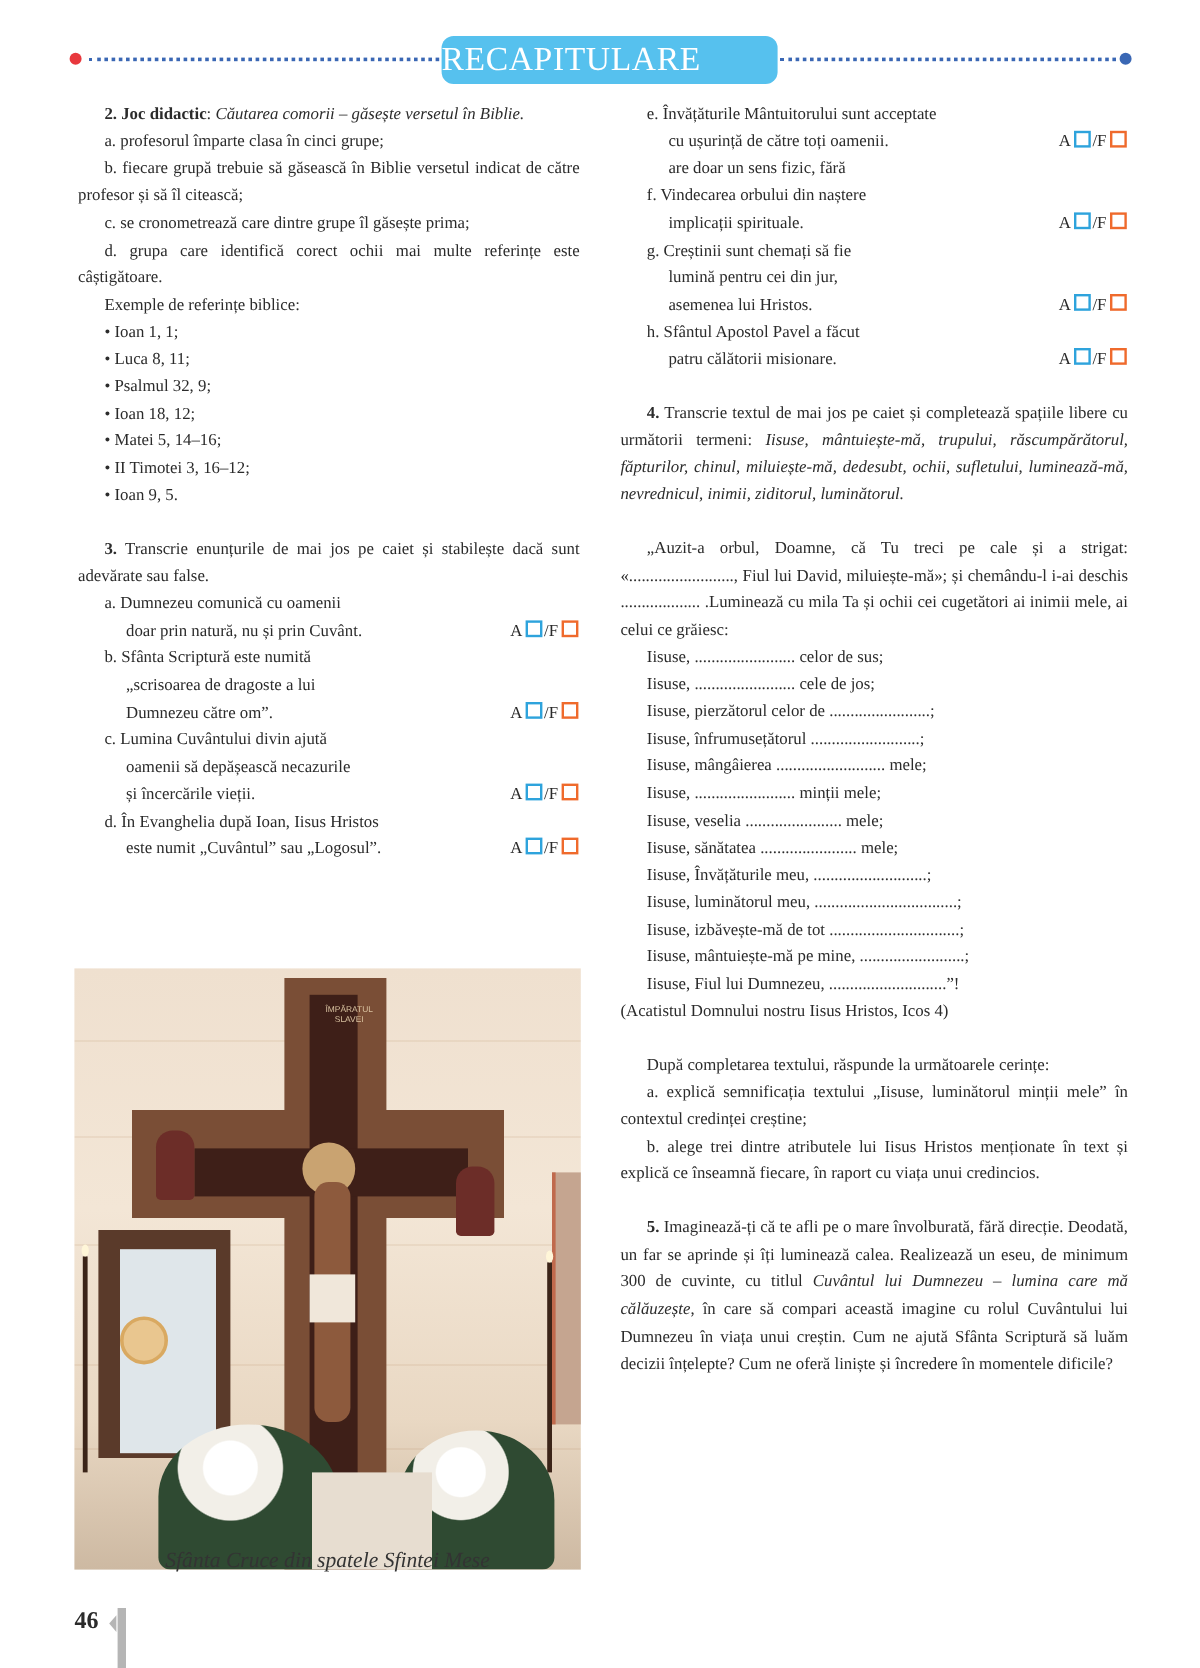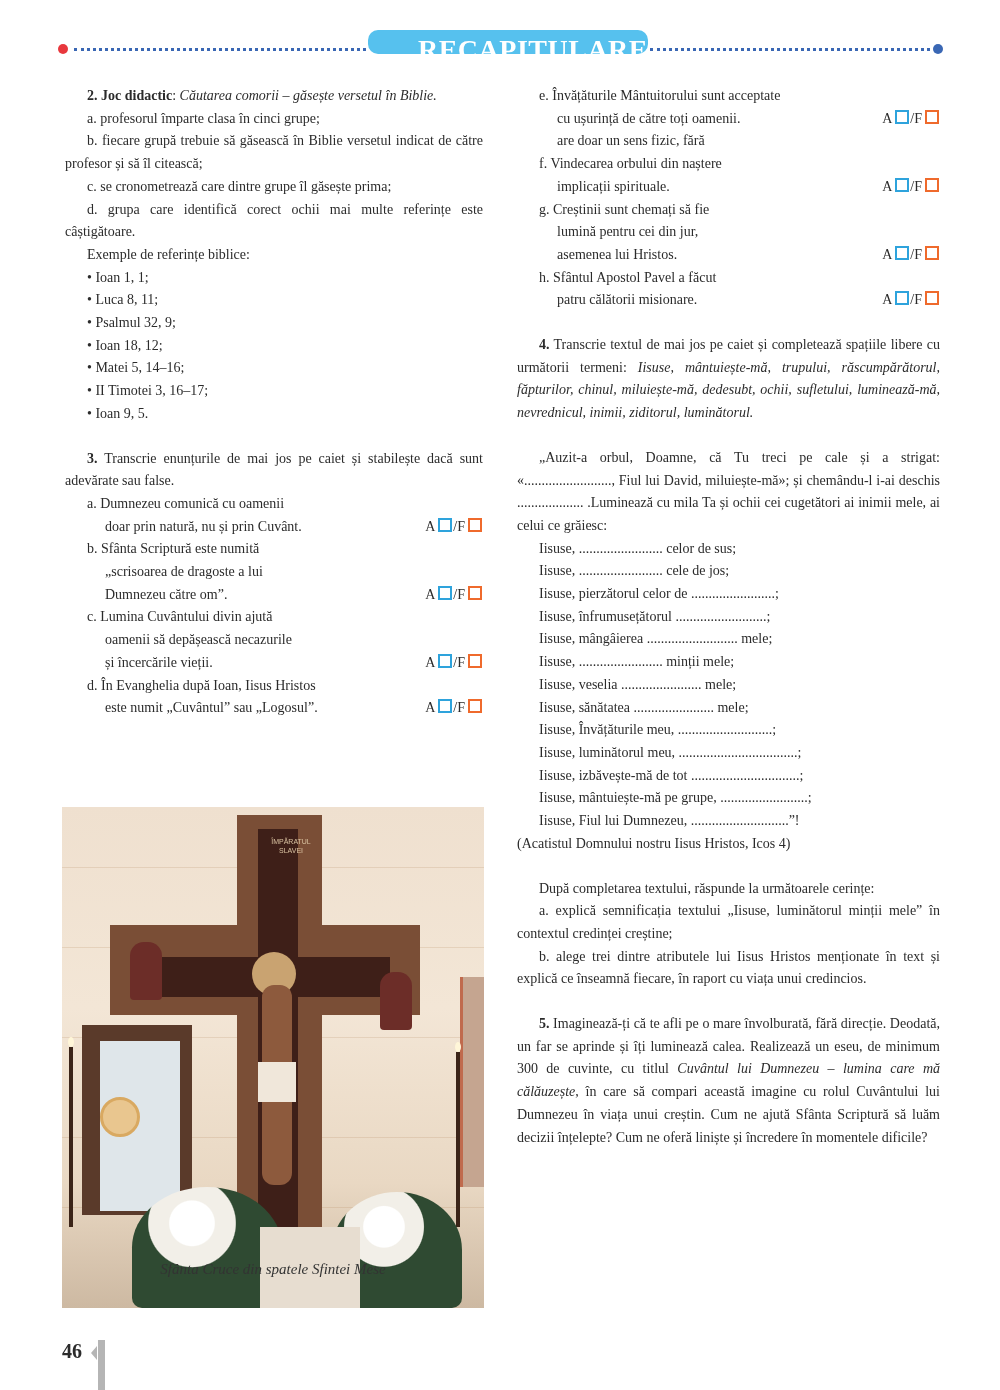--- a/index.html
+++ b/index.html
@@ -6,23 +6,23 @@
     body { width: 1000px; height: 1390px; position: relative; overflow: hidden;
       font-family: "Liberation Serif", "DejaVu Serif", serif; color: #2b2b2b; }
 
     
     .header { position: absolute; top: 30px; left: 0; width: 1000px; height: 40px; }
     .dot-left { position: absolute; left: 58px; top: 14px; width: 10px; height: 10px; border-radius: 50%; background: #e8383d; }
     .dot-right { position: absolute; left: 933px; top: 14px; width: 10px; height: 10px; border-radius: 50%; background: #3a67b4; }
     .dotted { position: absolute; top: 18px; height: 0; border-top: 3px dotted #3a67b4; }
     .dotted.l { left: 74px; width: 292px; }
     .dotted.r { left: 650px; width: 280px; }
-    .banner { position: absolute; left: 368px; top: 0; width: 280px; height: 24px; background: #56c1ee; border-radius: 10px;
-      color: #ffffff; font-family: "Liberation Serif", serif; font-weight: bold; font-size: 28px; letter-spacing: 0.5px;
-      text-align: right; line-height: 40px; }
+    .banner { position: absolute; left: 368px; top: 0; width: 280px; height: 40px; background: #56c1ee; border-radius: 10px;
+      color: #ffffff; font-family: "Liberation Serif", serif; font-weight: normal; font-size: 28px; letter-spacing: 0.5px;
+      text-align: left; line-height: 40px; }
 
     
     .col { position: absolute; font-size: 14px; line-height: 22.7px; }
     .col-left { left: 65px; top: 85px; width: 418px; }
     .col-right { left: 517px; top: 85px; width: 423px; }
     p { margin: 0; }
     .ind { text-indent: 22px; }
     .just { text-align: justify; }
     .pad { padding-left: 22px; }
     b { font-weight: bold; }
@@ -63,21 +63,21 @@
     .photo .tabernacle { position: absolute; left: 198px; top: 420px; width: 100px; height: 81px; background: #e7ddd0; }
     .photo .candle { position: absolute; width: 4px; background: #3b2418; }
     .photo .candle.l { left: 7px; top: 240px; height: 180px; }
     .photo .candle.r { left: 394px; top: 245px; height: 175px; }
     .photo .flame { position: absolute; width: 6px; height: 10px; border-radius: 50%; background: #fff6d8; }
     .photo .flame.l { left: 6px; top: 230px; }
     .photo .flame.r { left: 393px; top: 235px; }
     .photo .rosette { position: absolute; left: 38px; top: 290px; width: 34px; height: 34px; border-radius: 50%; background: #e9c68f; border: 3px solid #d9a961; }
     .photo .icon-frame { position: absolute; left: 398px; top: 170px; width: 24px; height: 210px; background: #c5a590; border-left: 3px solid #c06a4d; }
 
-    .caption { position: absolute; left: 62px; top: 1261px; width: 422px; text-align: center; font-style: italic; font-size: 15px; color: #333; }
+    .caption { position: absolute; left: 62px; top: 1290px; width: 422px; text-align: center; font-style: italic; font-size: 18px; color: #333; }
 
     .page-num { position: absolute; left: 62px; top: 1340px; font-weight: bold; font-size: 20px; color: #2b2b2b; }
     .page-tri { position: absolute; left: 91px; top: 1346px; width: 0; height: 0; border-top: 7px solid transparent; border-bottom: 7px solid transparent; border-right: 6px solid #b5b5b5; }
     .page-bar { position: absolute; left: 98px; top: 1340px; width: 7px; height: 50px; background: #b5b5b5; }
   </style>
 </head>
 <body>
 
 <div class="header">
   <div class="dot-left"></div>
@@ -98,21 +98,21 @@
     <p class="ind just">b. fiecare grupă trebuie să găsească în Biblie versetul indicat de către profesor și să îl citească;</p>
     <p class="ind just">c. se cronometrează care dintre grupe îl găsește prima;</p>
     <p class="ind just">d. grupa care identifică corect ochii mai multe referințe este câștigătoare.</p>
     <p class="pad">Exemple de referințe biblice:</p>
     <div>
       <p class="pad">• Ioan 1, 1;</p>
       <p class="pad">• Luca 8, 11;</p>
       <p class="pad">• Psalmul 32, 9;</p>
       <p class="pad">• Ioan 18, 12;</p>
       <p class="pad">• Matei 5, 14–16;</p>
-      <p class="pad">• II Timotei 3, 16–17;</p>
+      <p class="pad">• II Timotei 3, 16–12;</p>
       <p class="pad">• Ioan 9, 5.</p>
     </div>
   </section>
 
   <div class="gap"></div>
 
   <section>
     <p class="ind just">
       <b>3.</b>
       <span>Transcrie enunțurile de mai jos pe caiet și stabilește dacă sunt adevărate sau false.</span>
@@ -216,21 +216,21 @@
         <p>Iisuse, ........................ cele de jos;</p>
         <p>Iisuse, pierzătorul celor de ........................;</p>
         <p>Iisuse, înfrumusețătorul ..........................;</p>
         <p>Iisuse, mângâierea .......................... mele;</p>
         <p>Iisuse, ........................ minții mele;</p>
         <p>Iisuse, veselia ....................... mele;</p>
         <p>Iisuse, sănătatea ....................... mele;</p>
         <p>Iisuse, Învățăturile meu, ...........................;</p>
         <p>Iisuse, luminătorul meu, ..................................;</p>
         <p>Iisuse, izbăvește-mă de tot ...............................;</p>
-        <p>Iisuse, mântuiește-mă pe grupe, .........................;</p>
+        <p>Iisuse, mântuiește-mă pe mine, .........................;</p>
         <p>Iisuse, Fiul lui Dumnezeu, ............................”!</p>
       </div>
     <p>(Acatistul Domnului nostru Iisus Hristos, Icos 4)</p>
     <div class="gap"></div>
     <p class="ind just">După completarea textului, răspunde la următoarele cerințe:</p>
     <p class="ind just">a. explică semnificația textului „Iisuse, luminătorul minții mele” în contextul credinței creștine;</p>
     <p class="ind just">b. alege trei dintre atributele lui Iisus Hristos menționate în text și explică ce înseamnă fiecare, în raport cu viața unui credincios.</p>
   </section>
 
   <div class="gap"></div>

